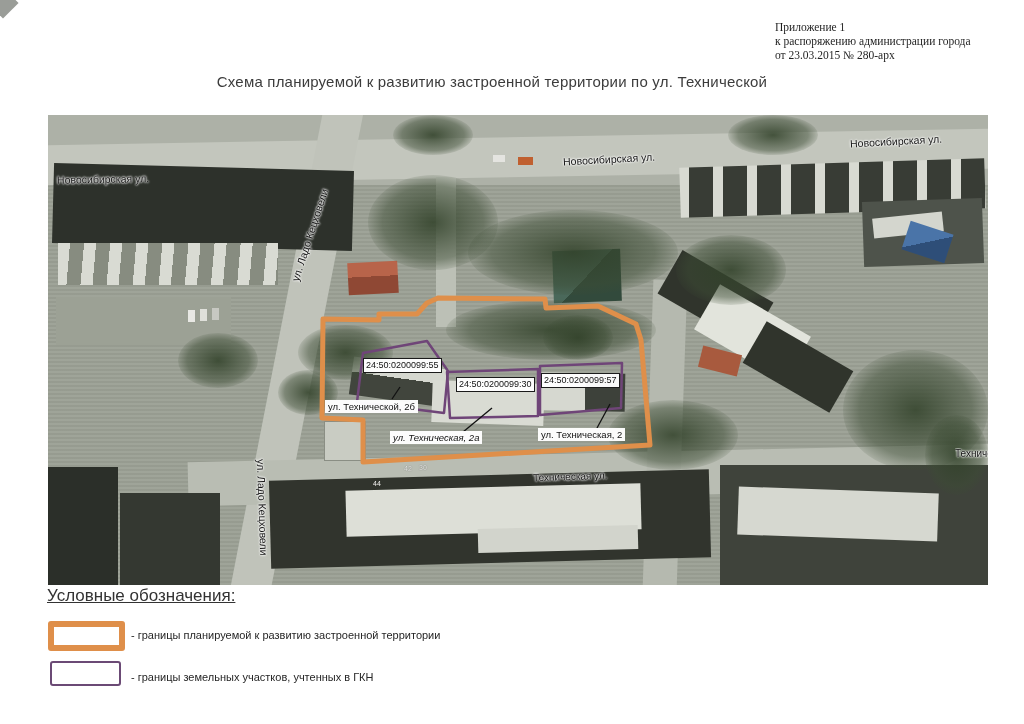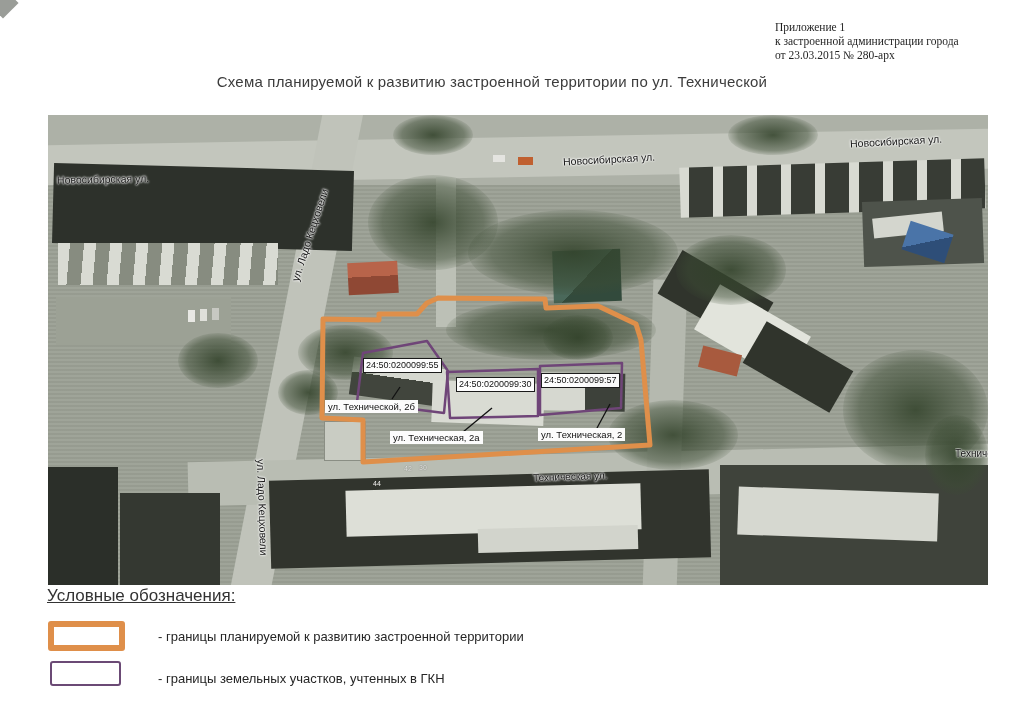--- a/index.html
+++ b/index.html
@@ -33,32 +33,32 @@
   .cadbox{position:absolute;z-index:11;background:rgba(255,255,255,.97);border:1px solid #1b1b1b;
           font-size:9px;color:#111;padding:1px 2px;white-space:nowrap;line-height:11px;}
   .addrbox{position:absolute;z-index:11;background:rgba(255,255,255,.97);font-size:9.5px;color:#111;
            padding:1px 3px;white-space:nowrap;line-height:11px;}
 
   
   .legend-title{position:absolute;left:47px;top:586px;font-size:17px;color:#333;text-decoration:underline;}
   .swatch{position:absolute;background:#fff;border-radius:3px;}
   .swatch.orange{left:48px;top:621px;width:65px;height:18px;border:6px solid #DF8F4A;}
   .swatch.purple{left:50px;top:661px;width:67px;height:21px;border:2.5px solid #6B4A75;}
-  .legend-text{position:absolute;font-size:13px;color:#262626;white-space:nowrap;margin-left:27px;}
+  .legend-text{position:absolute;font-size:11px;color:#262626;white-space:nowrap;}
   .lt1{left:131px;top:629px;}
   .lt2{left:131px;top:671px;}
 </style>
 </head>
 <body>
 
 <div class="corner-mark"></div>
 
 <div class="appendix">
   <div>Приложение 1</div>
-  <div>к застроенной администрации города</div>
+  <div>к распоряжению администрации города</div>
   <div>от 23.03.2015 № 280-арх</div>
 </div>
 
 <div class="title">Схема планируемой к развитию застроенной территории по ул. Технической</div>
 
 <div id="map">
 
   <div class="sc" style="left:0;top:0;width:940px;height:70px;background:#adb1a7;"></div>
   <div class="sc" style="left:-5px;top:22px;width:950px;height:40px;background:#c3c6bd;transform:rotate(-1deg);"></div>
   <div class="sc" style="left:228px;top:-20px;width:40px;height:520px;background:#c0c3ba;transform:rotate(11deg);"></div>
@@ -117,21 +117,21 @@
     <polygon class="territory-line" points="275,204 331,205 331,199 369,199 379,188 390,183 497,184 498,193 550,191 588,209 593,225 602,330 315,347 315,305 274,303"></polygon>
     <line class="leader" x1="344" y1="284" x2="352" y2="272"></line>
     <line class="leader" x1="415" y1="317" x2="444" y2="293"></line>
     <line class="leader" x1="549" y1="313" x2="562" y2="289"></line>
   </svg>
 
   <div class="cadbox" style="left:315px;top:243px;">24:50:0200099:55</div>
   <div class="cadbox" style="left:408px;top:262px;text-align:center;">24:50:0200099:30</div>
   <div class="cadbox" style="left:493px;top:258px;">24:50:0200099:57</div>
   <div class="addrbox" style="left:277px;top:285px;">ул. Технической, 2б</div>
-  <div class="addrbox" style="left:342px;top:316px;">ул. Техническая, 2а</div>
+  <div class="addrbox" style="left:342px;top:316px;font-style:italic;">ул. Техническая, 2а</div>
   <div class="addrbox" style="left:490px;top:313px;">ул. Техническая, 2</div>
 
   <div class="maplabel" style="left:9px;top:58px;transform:rotate(-1deg);">Новосибирская ул.</div>
   <div class="maplabel" style="left:515px;top:38px;transform:rotate(-3deg);">Новосибирская ул.</div>
   <div class="maplabel" style="left:802px;top:20px;transform:rotate(-3deg);">Новосибирская ул.</div>
   <div class="maplabel" style="left:207px;top:105px;width:115px;transform:rotate(-72deg);">ул. Ладо Кецховели</div>
   <div class="maplabel" style="left:155px;top:398px;width:120px;transform:rotate(88deg);">ул. Ладо Кецховели</div>
   <div class="maplabel" style="left:485px;top:356px;font-size:10px;transform:rotate(-2deg);">Техническая ул.</div>
   <div class="maplabel" style="left:907px;top:333px;width:36px;overflow:hidden;font-size:10px;"><span>Техническая ул.</span></div>
 

